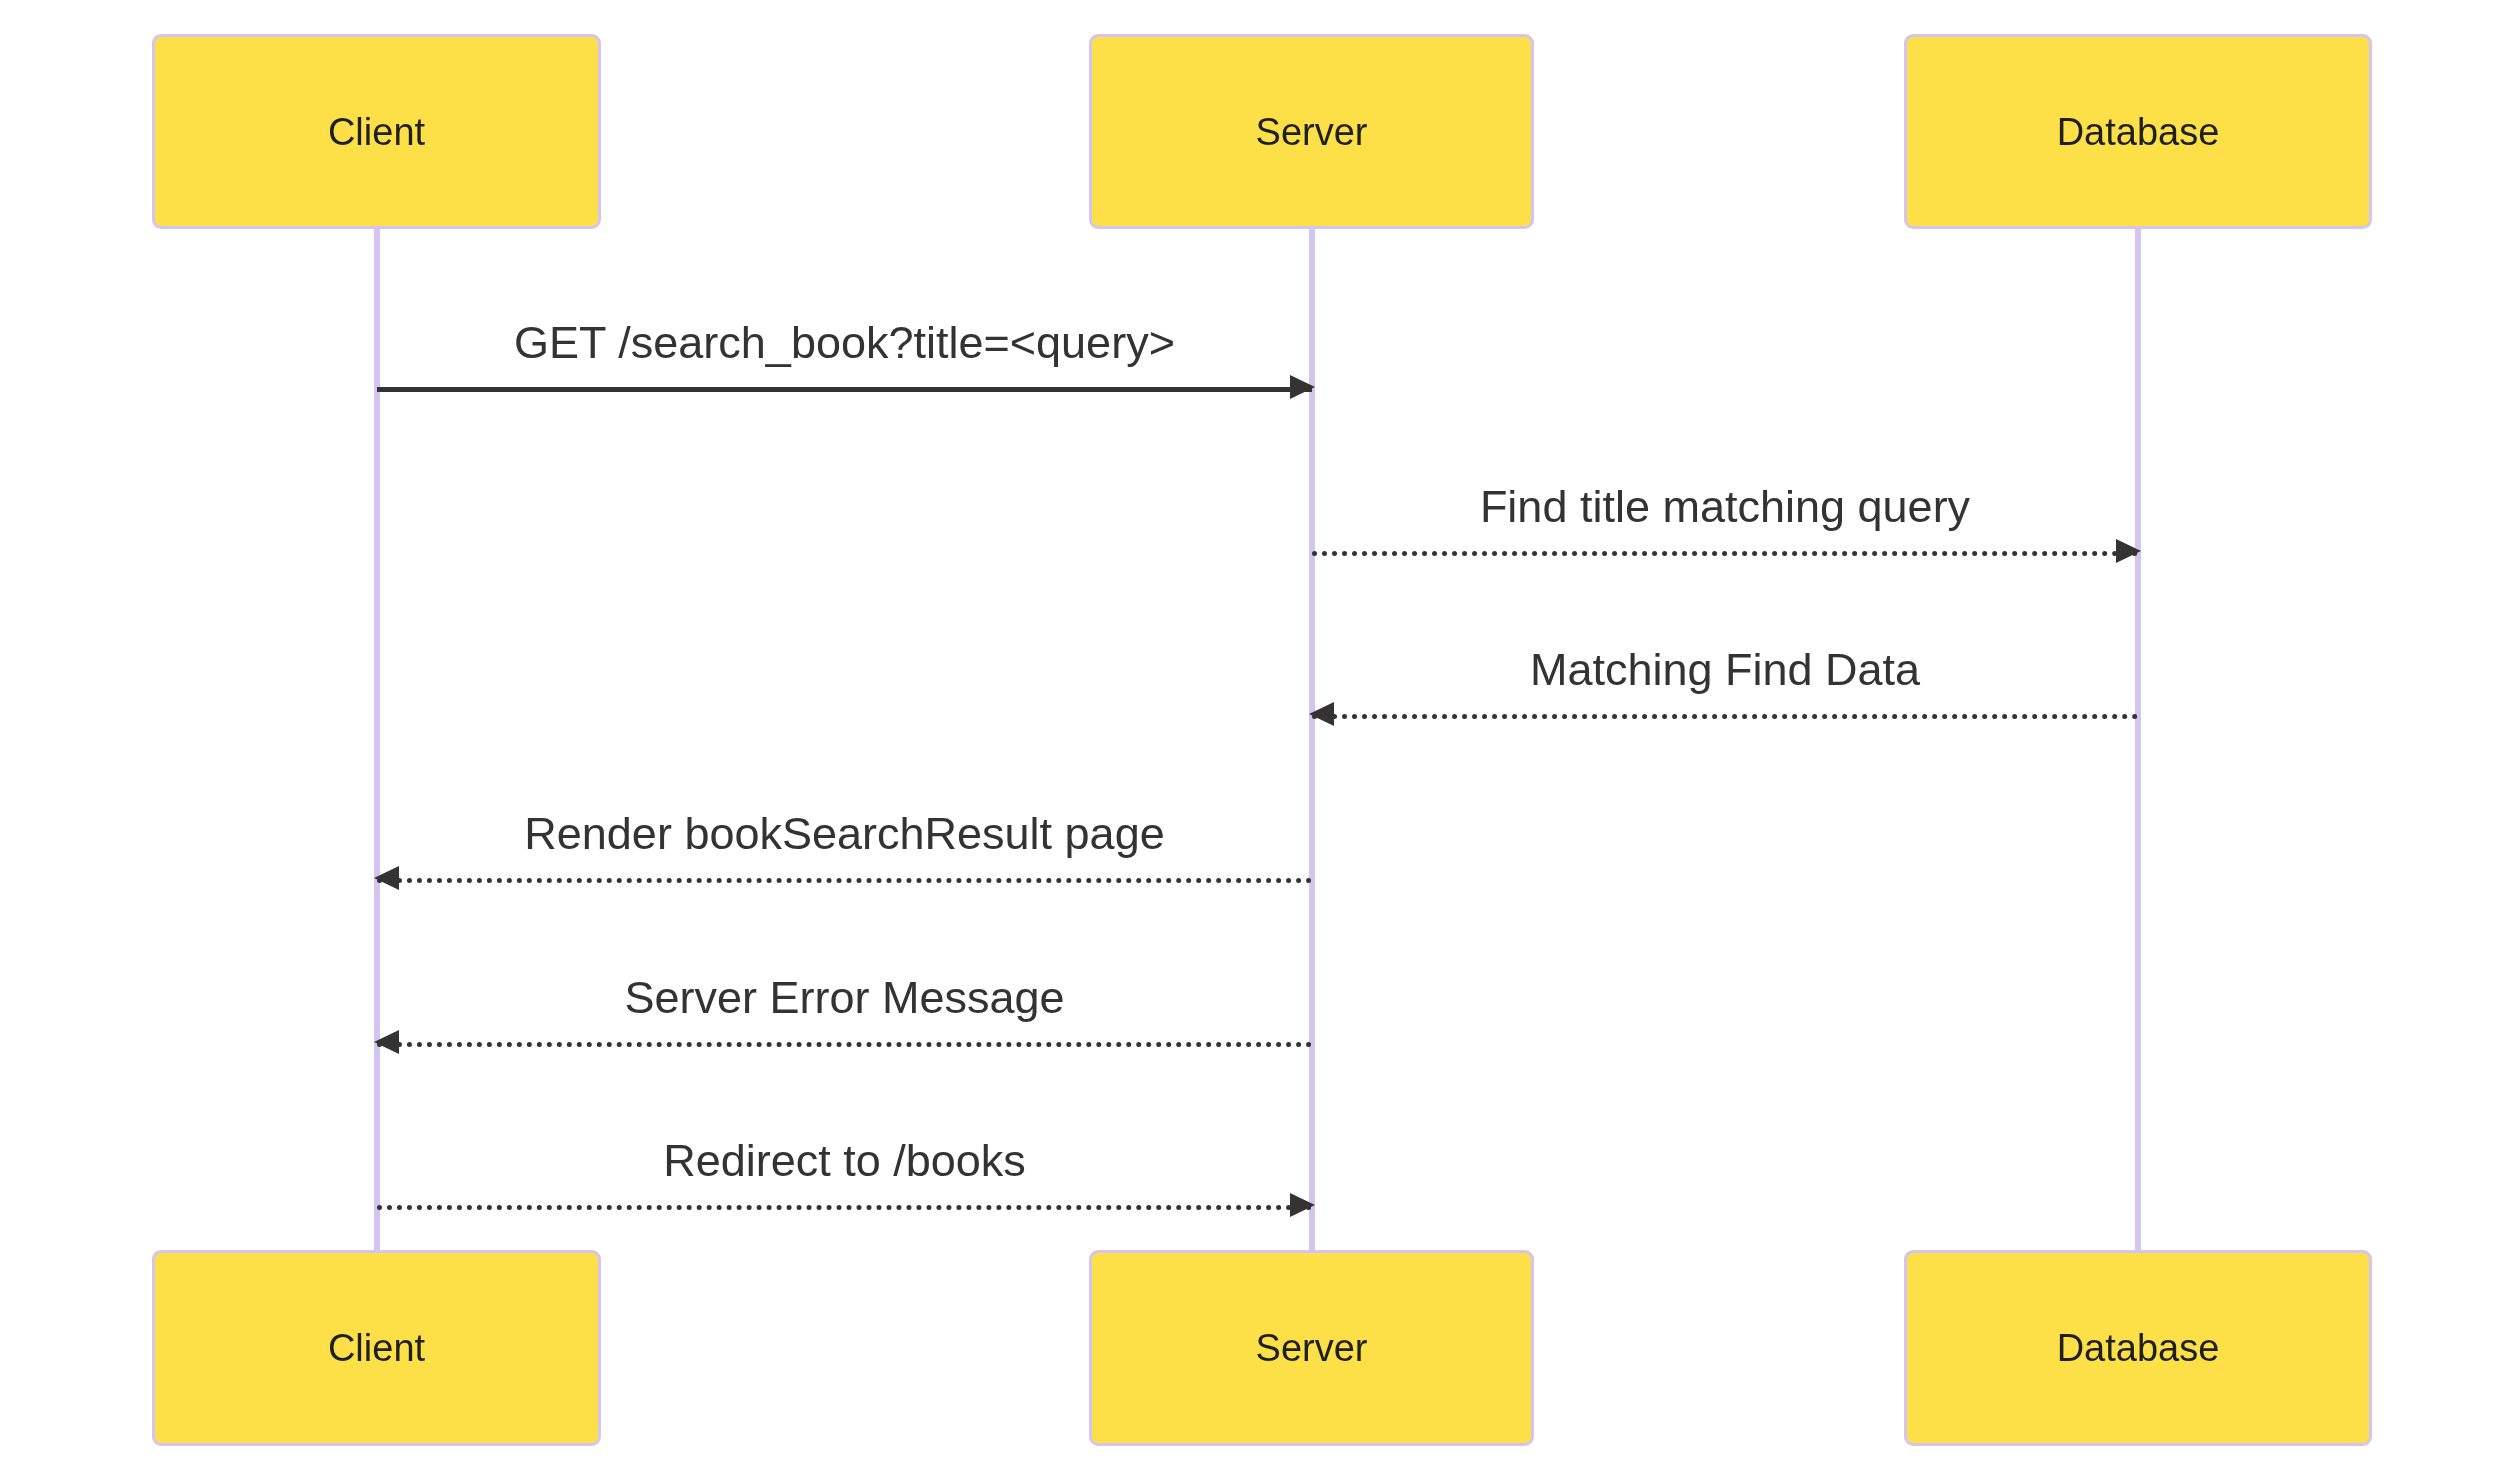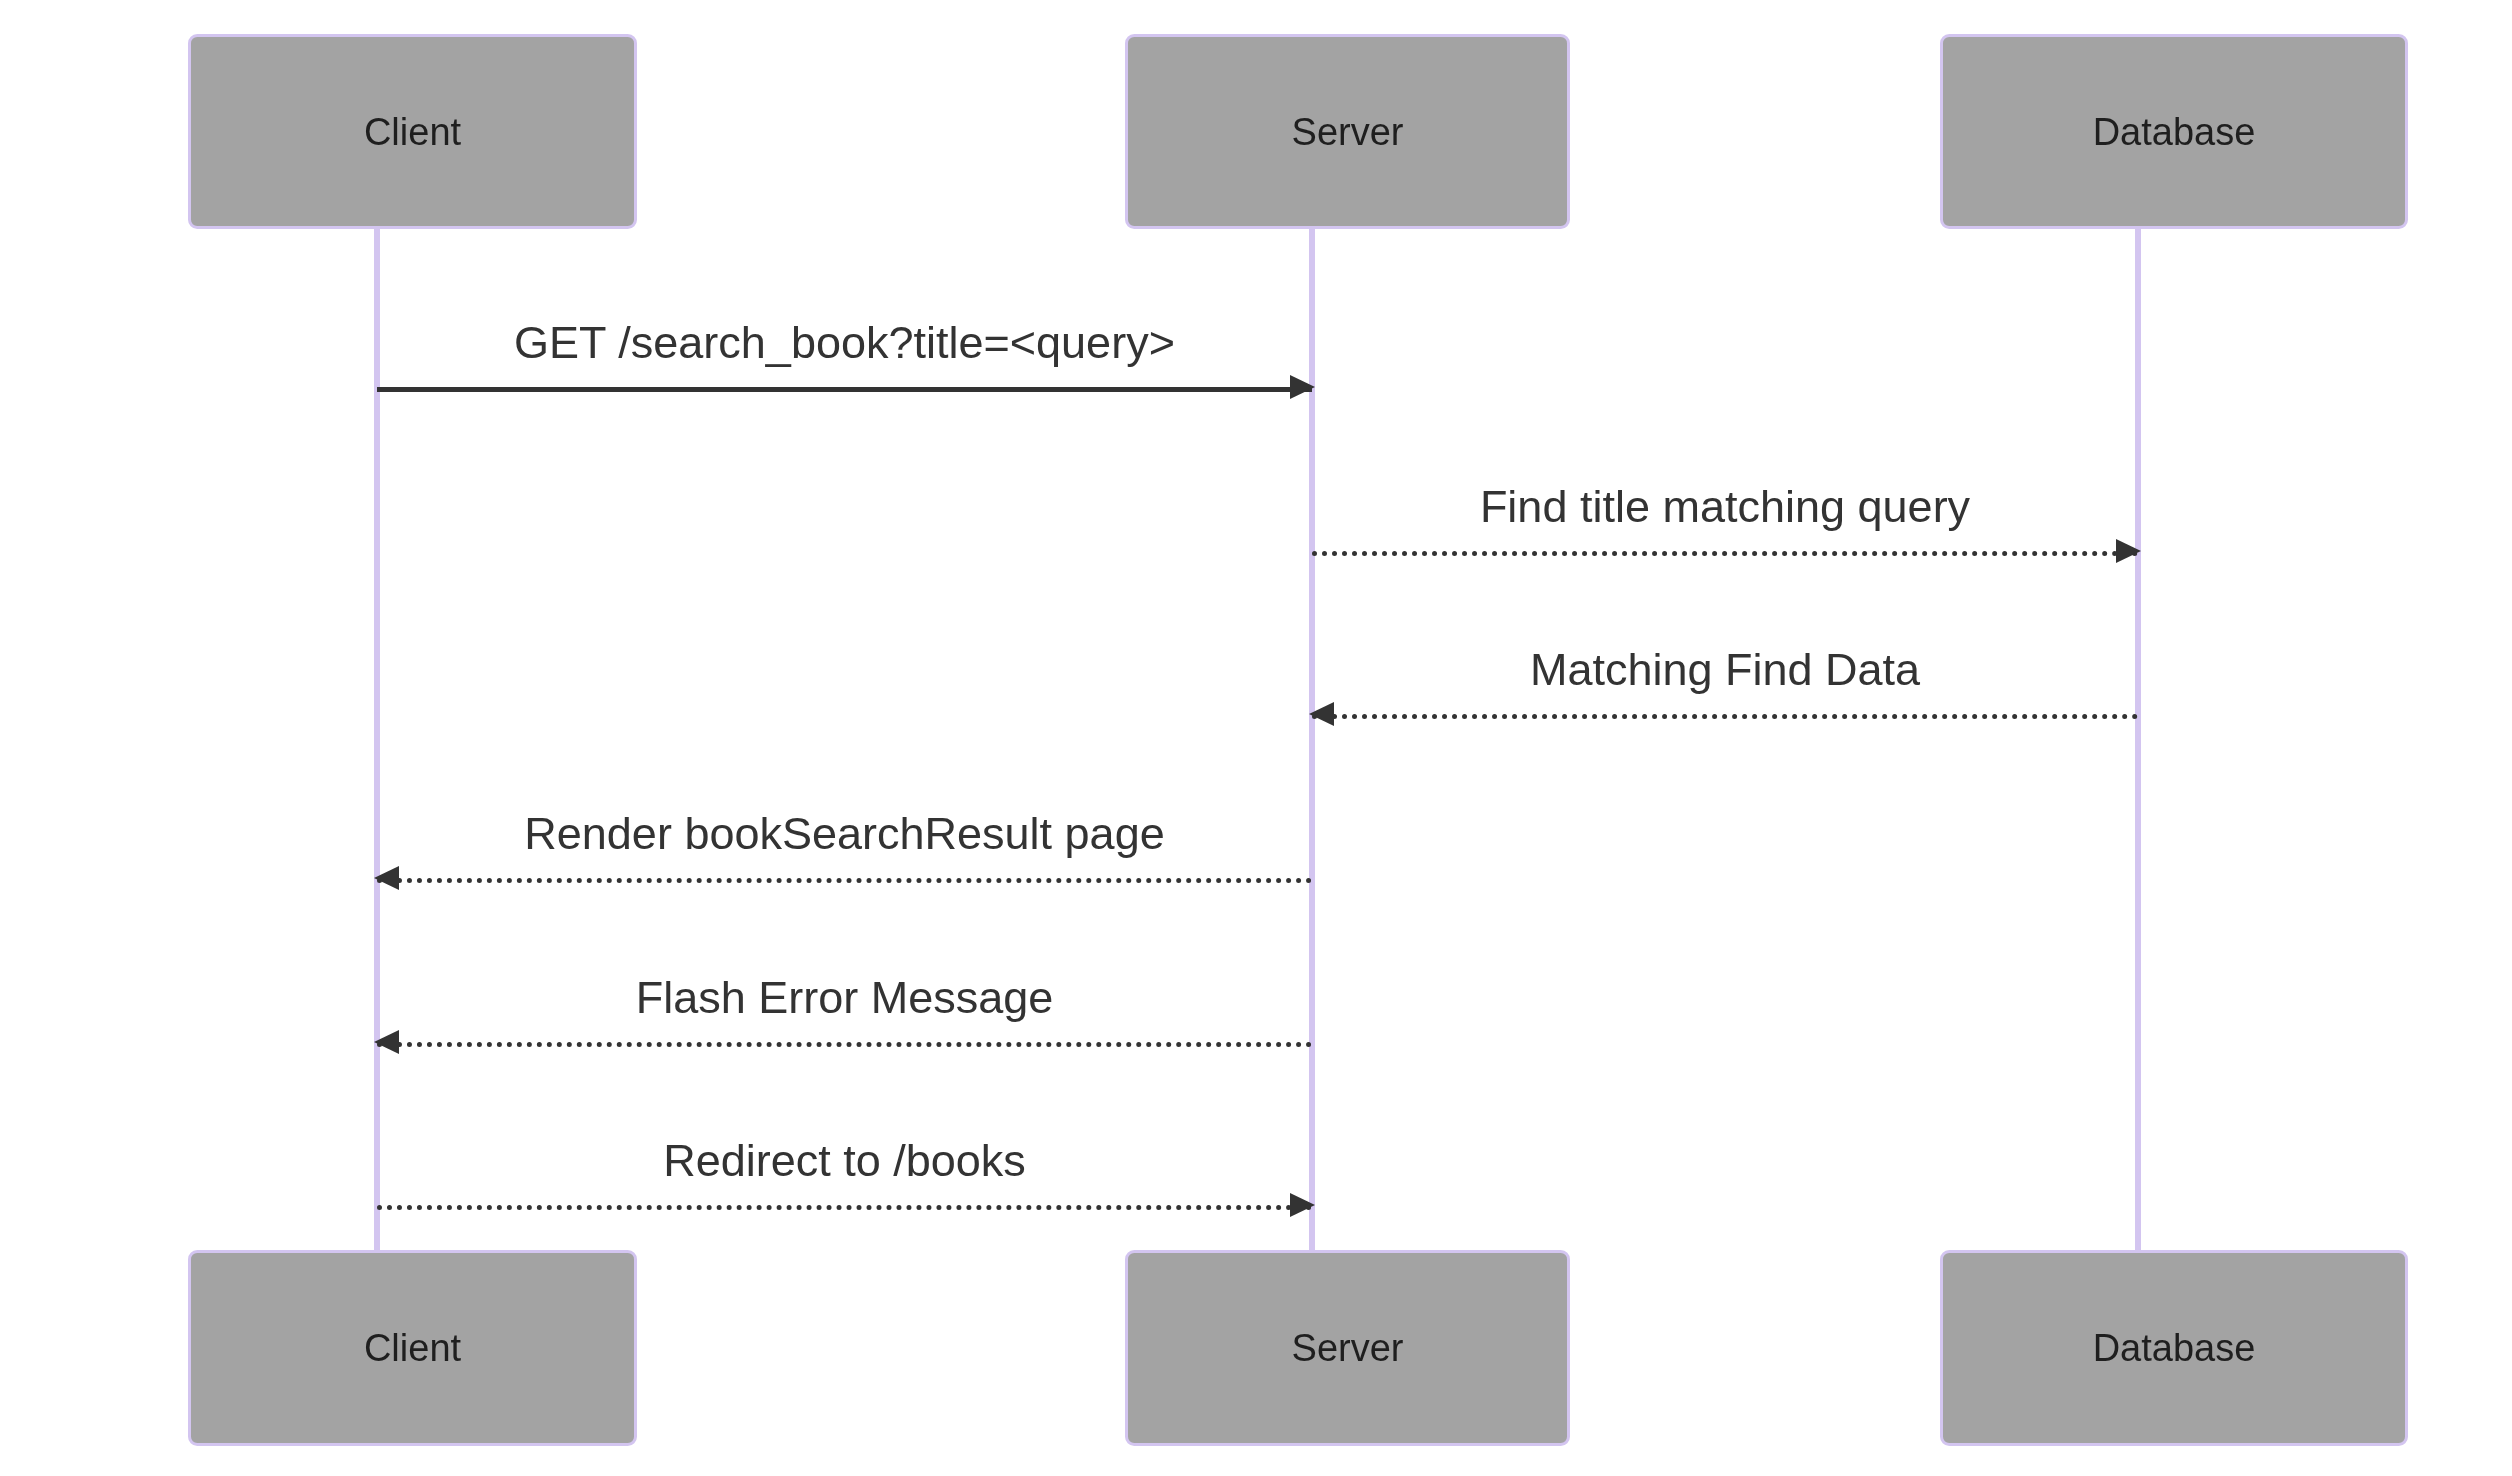--- a/index.html
+++ b/index.html
@@ -15,27 +15,26 @@
     position: relative;
     width: 2512px;
     height: 1477px;
     background: #ffffff;
     overflow: hidden;
   }
   
   .participant-box {
     position: absolute;
     box-sizing: border-box;
-    background: #a3a3a3;
+    background: #fde047;
     border: 3.3px solid #D3C5F0;
     border-radius: 9.2px;
     display: flex;
     align-items: center;
     justify-content: center;
-    margin-left: 36px;
   }
   .participant-label {
     font-family: "Liberation Sans", sans-serif;
     font-size: 38px;
     font-weight: 400;
     color: #1f1f1f;
     line-height: 1;
     white-space: nowrap;
   }
   
@@ -129,21 +128,21 @@
         <div class="msg-label">Matching Find Data</div>
       </div>
       <div class="message" style="left: 377px; width: 935px; top: 878px;">
         <div class="msg-line dotted"></div>
         <div class="arrow-head left"></div>
         <div class="msg-label">Render bookSearchResult page</div>
       </div>
       <div class="message" style="left: 377px; width: 935px; top: 1042px;">
         <div class="msg-line dotted"></div>
         <div class="arrow-head left"></div>
-        <div class="msg-label">Flash Error Message</div>
+        <div class="msg-label">Server Error Message</div>
       </div>
       <div class="message" style="left: 377px; width: 935px; top: 1205px;">
         <div class="msg-line dotted"></div>
         <div class="arrow-head right"></div>
         <div class="msg-label">Redirect to /books</div>
       </div>
     </div>
 
   <div id="bottom-boxes">
       <div class="participant-box" style="left: 152px; width: 449px; top: 1250px; height: 196px;">

